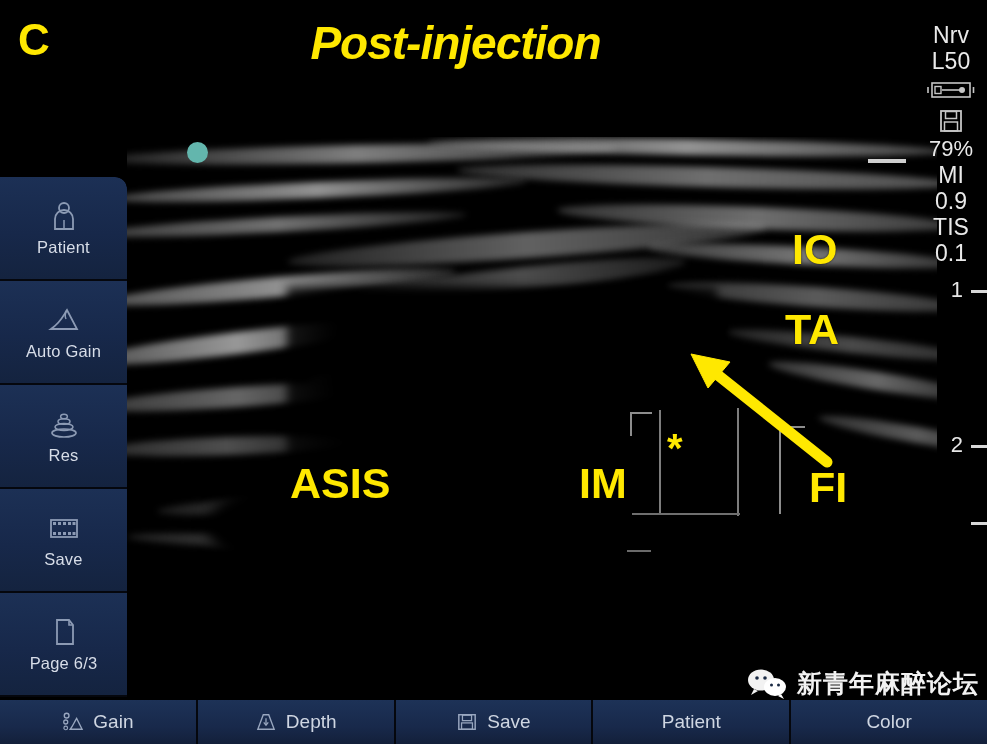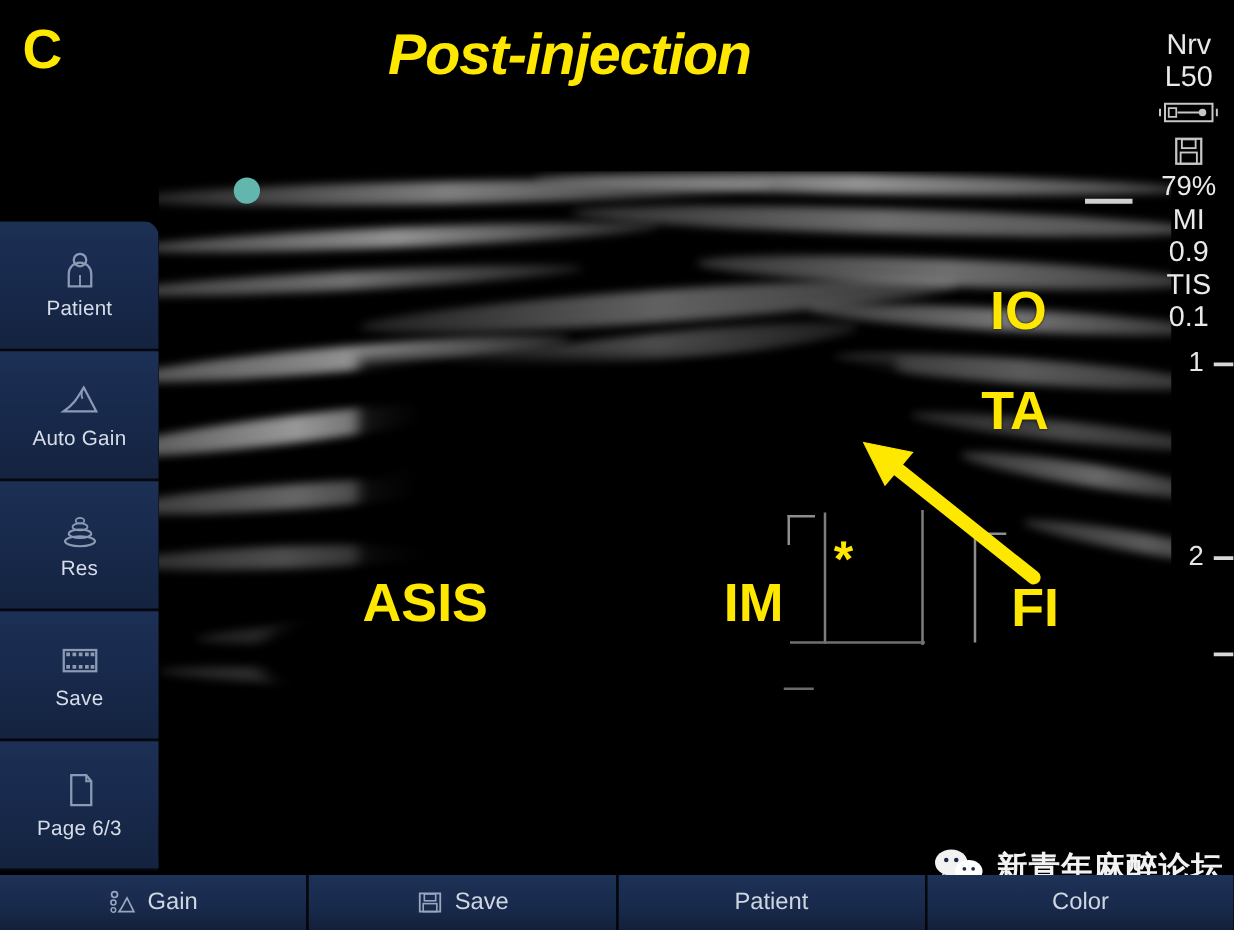--- a/index.html
+++ b/index.html
@@ -110,21 +110,21 @@
   .tb-ico{ width:22px; height:20px; opacity:.8; }
 
   
   .cutout{
     position:absolute; left:127px; bottom:44px; width:860px; height:46px;
     background:#000; border-bottom-left-radius:16px;
   }
 
   
   .watermark{
-    position:absolute; right:8px; bottom:34px;
+    position:absolute; right:8px; bottom:44px;
     display:flex; align-items:center; gap:7px;
   }
   .wm-text{
     color:#f2f2f2; font-size:25px; font-weight:bold; letter-spacing:1px;
     text-shadow:0 1px 2px rgba(0,0,0,.8);
   }
 </style>
 </head>
 <body>
 
@@ -305,20 +305,28 @@
     <div class="tb-btn">
       <svg class="tb-ico" viewBox="0 0 24 22">
         <circle cx="5" cy="4" r="2.6" fill="none" stroke="#b9c6dc" stroke-width="1.5"></circle>
         <circle cx="4" cy="11" r="2.2" fill="none" stroke="#b9c6dc" stroke-width="1.4"></circle>
         <circle cx="4" cy="17.5" r="2" fill="none" stroke="#b9c6dc" stroke-width="1.3"></circle>
         <path d="M9 19 H22 L16 7 C13 12 12 15 9 19 Z" fill="none" stroke="#b9c6dc" stroke-width="1.5"></path>
       </svg>
       <span>Gain</span>
     </div>
 
+    <div class="tb-btn">
+      <svg class="tb-ico" viewBox="0 0 24 22">
+        <path d="M3 19 H21 L15 3 H9 Z" fill="none" stroke="#b9c6dc" stroke-width="1.5"></path>
+        <line x1="12" y1="7" x2="12" y2="14" stroke="#b9c6dc" stroke-width="1.4"></line>
+        <path d="M9.5 11.5 L12 14.5 L14.5 11.5" fill="none" stroke="#b9c6dc" stroke-width="1.4"></path>
+      </svg>
+      <span>Depth</span>
+    </div>
 
 
     <div class="tb-btn">
       <svg class="tb-ico" viewBox="0 0 24 22">
         <rect x="3" y="3" width="18" height="16" fill="none" stroke="#b9c6dc" stroke-width="1.6"></rect>
         <rect x="7" y="3.5" width="10" height="6" fill="none" stroke="#b9c6dc" stroke-width="1.4"></rect>
         <rect x="6" y="12" width="12" height="7" fill="none" stroke="#b9c6dc" stroke-width="1.4"></rect>
       </svg>
       <span>Save</span>
     </div>

